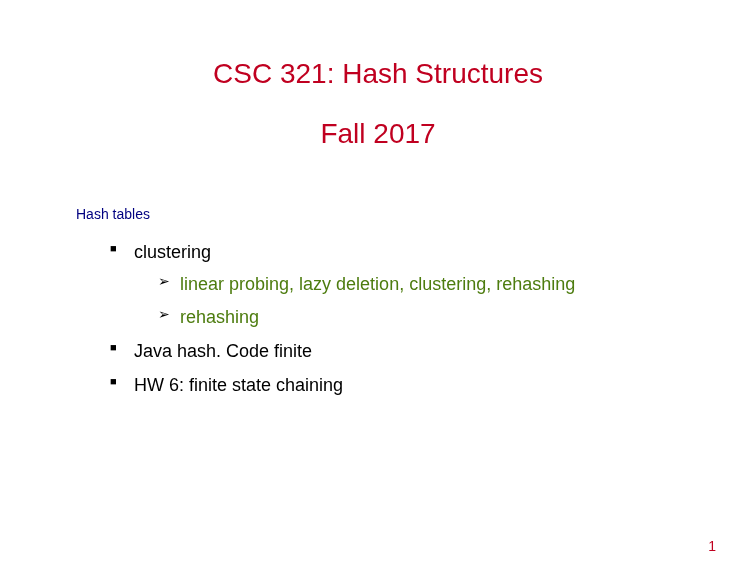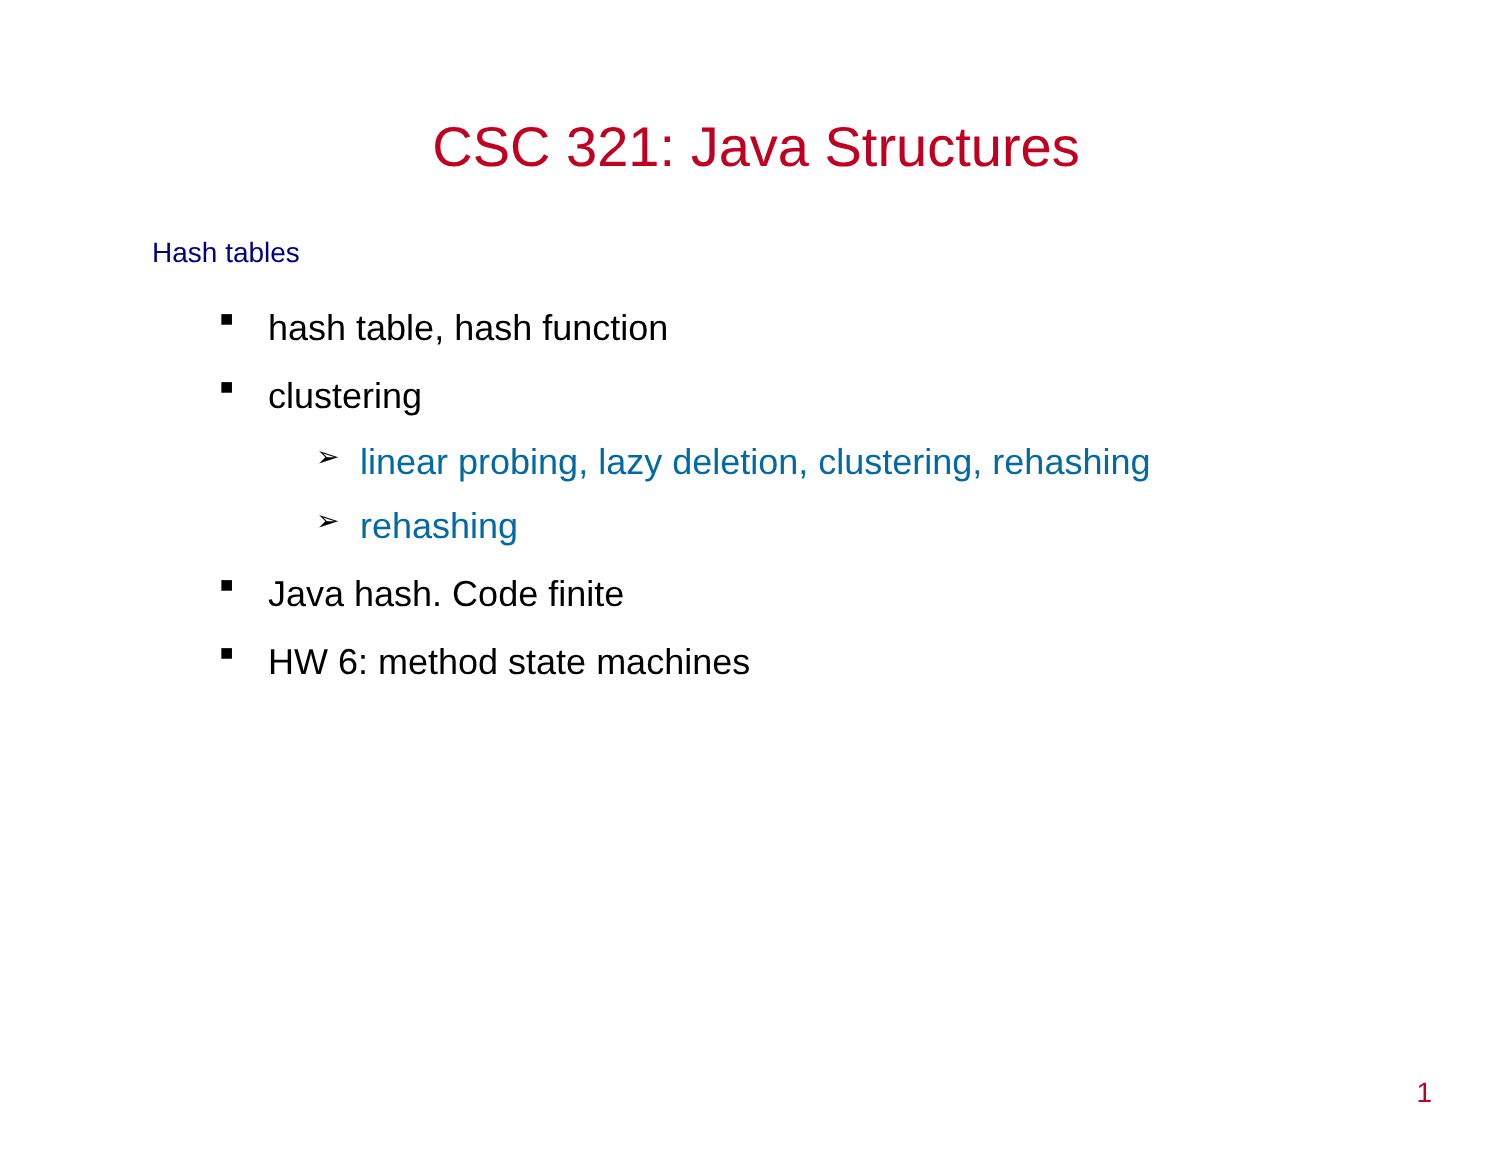--- a/index.html
+++ b/index.html
@@ -63,21 +63,21 @@
       font-size: 11px;
       color: #000000;
     }
     .sublist {
       list-style: none;
       padding-left: 24px;
       margin-top: 8px;
     }
     .subitem {
       font-size: 18px;
-      color: #0369a1;
+      color: #4d7c0f;
       margin-bottom: 8px;
       position: relative;
       padding-left: 22px;
       line-height: 1.35;
     }
     .subitem::before {
       content: "➢";
       position: absolute;
       left: 0;
       top: 0;
@@ -89,28 +89,28 @@
       bottom: 22px;
       right: 40px;
       font-size: 14px;
       color: #c00020;
     }
   </style>
 </head>
 <body>
 
 <div class="slide">
-  <h1 class="title">CSC 321: Java Structures</h1>
+  <h1 class="title">CSC 321: Hash Structures</h1>
+  <h2 class="subtitle">Fall 2017</h2>
   <h3 class="section-heading">Hash tables</h3>
   <ul class="bullet-list">
-    <li class="bullet-item">hash table, hash function</li>
     <li class="bullet-item">
       <span>clustering</span>
       <ul class="sublist">
         <li class="subitem">linear probing, lazy deletion, clustering, rehashing</li>
         <li class="subitem">rehashing</li>
       </ul>
     </li>
     <li class="bullet-item">Java hash. Code finite</li>
-    <li class="bullet-item">HW 6: method state machines</li>
+    <li class="bullet-item">HW 6: finite state chaining</li>
   </ul>
   <div class="page-number">1</div>
 </div>
 
 </body></html>

